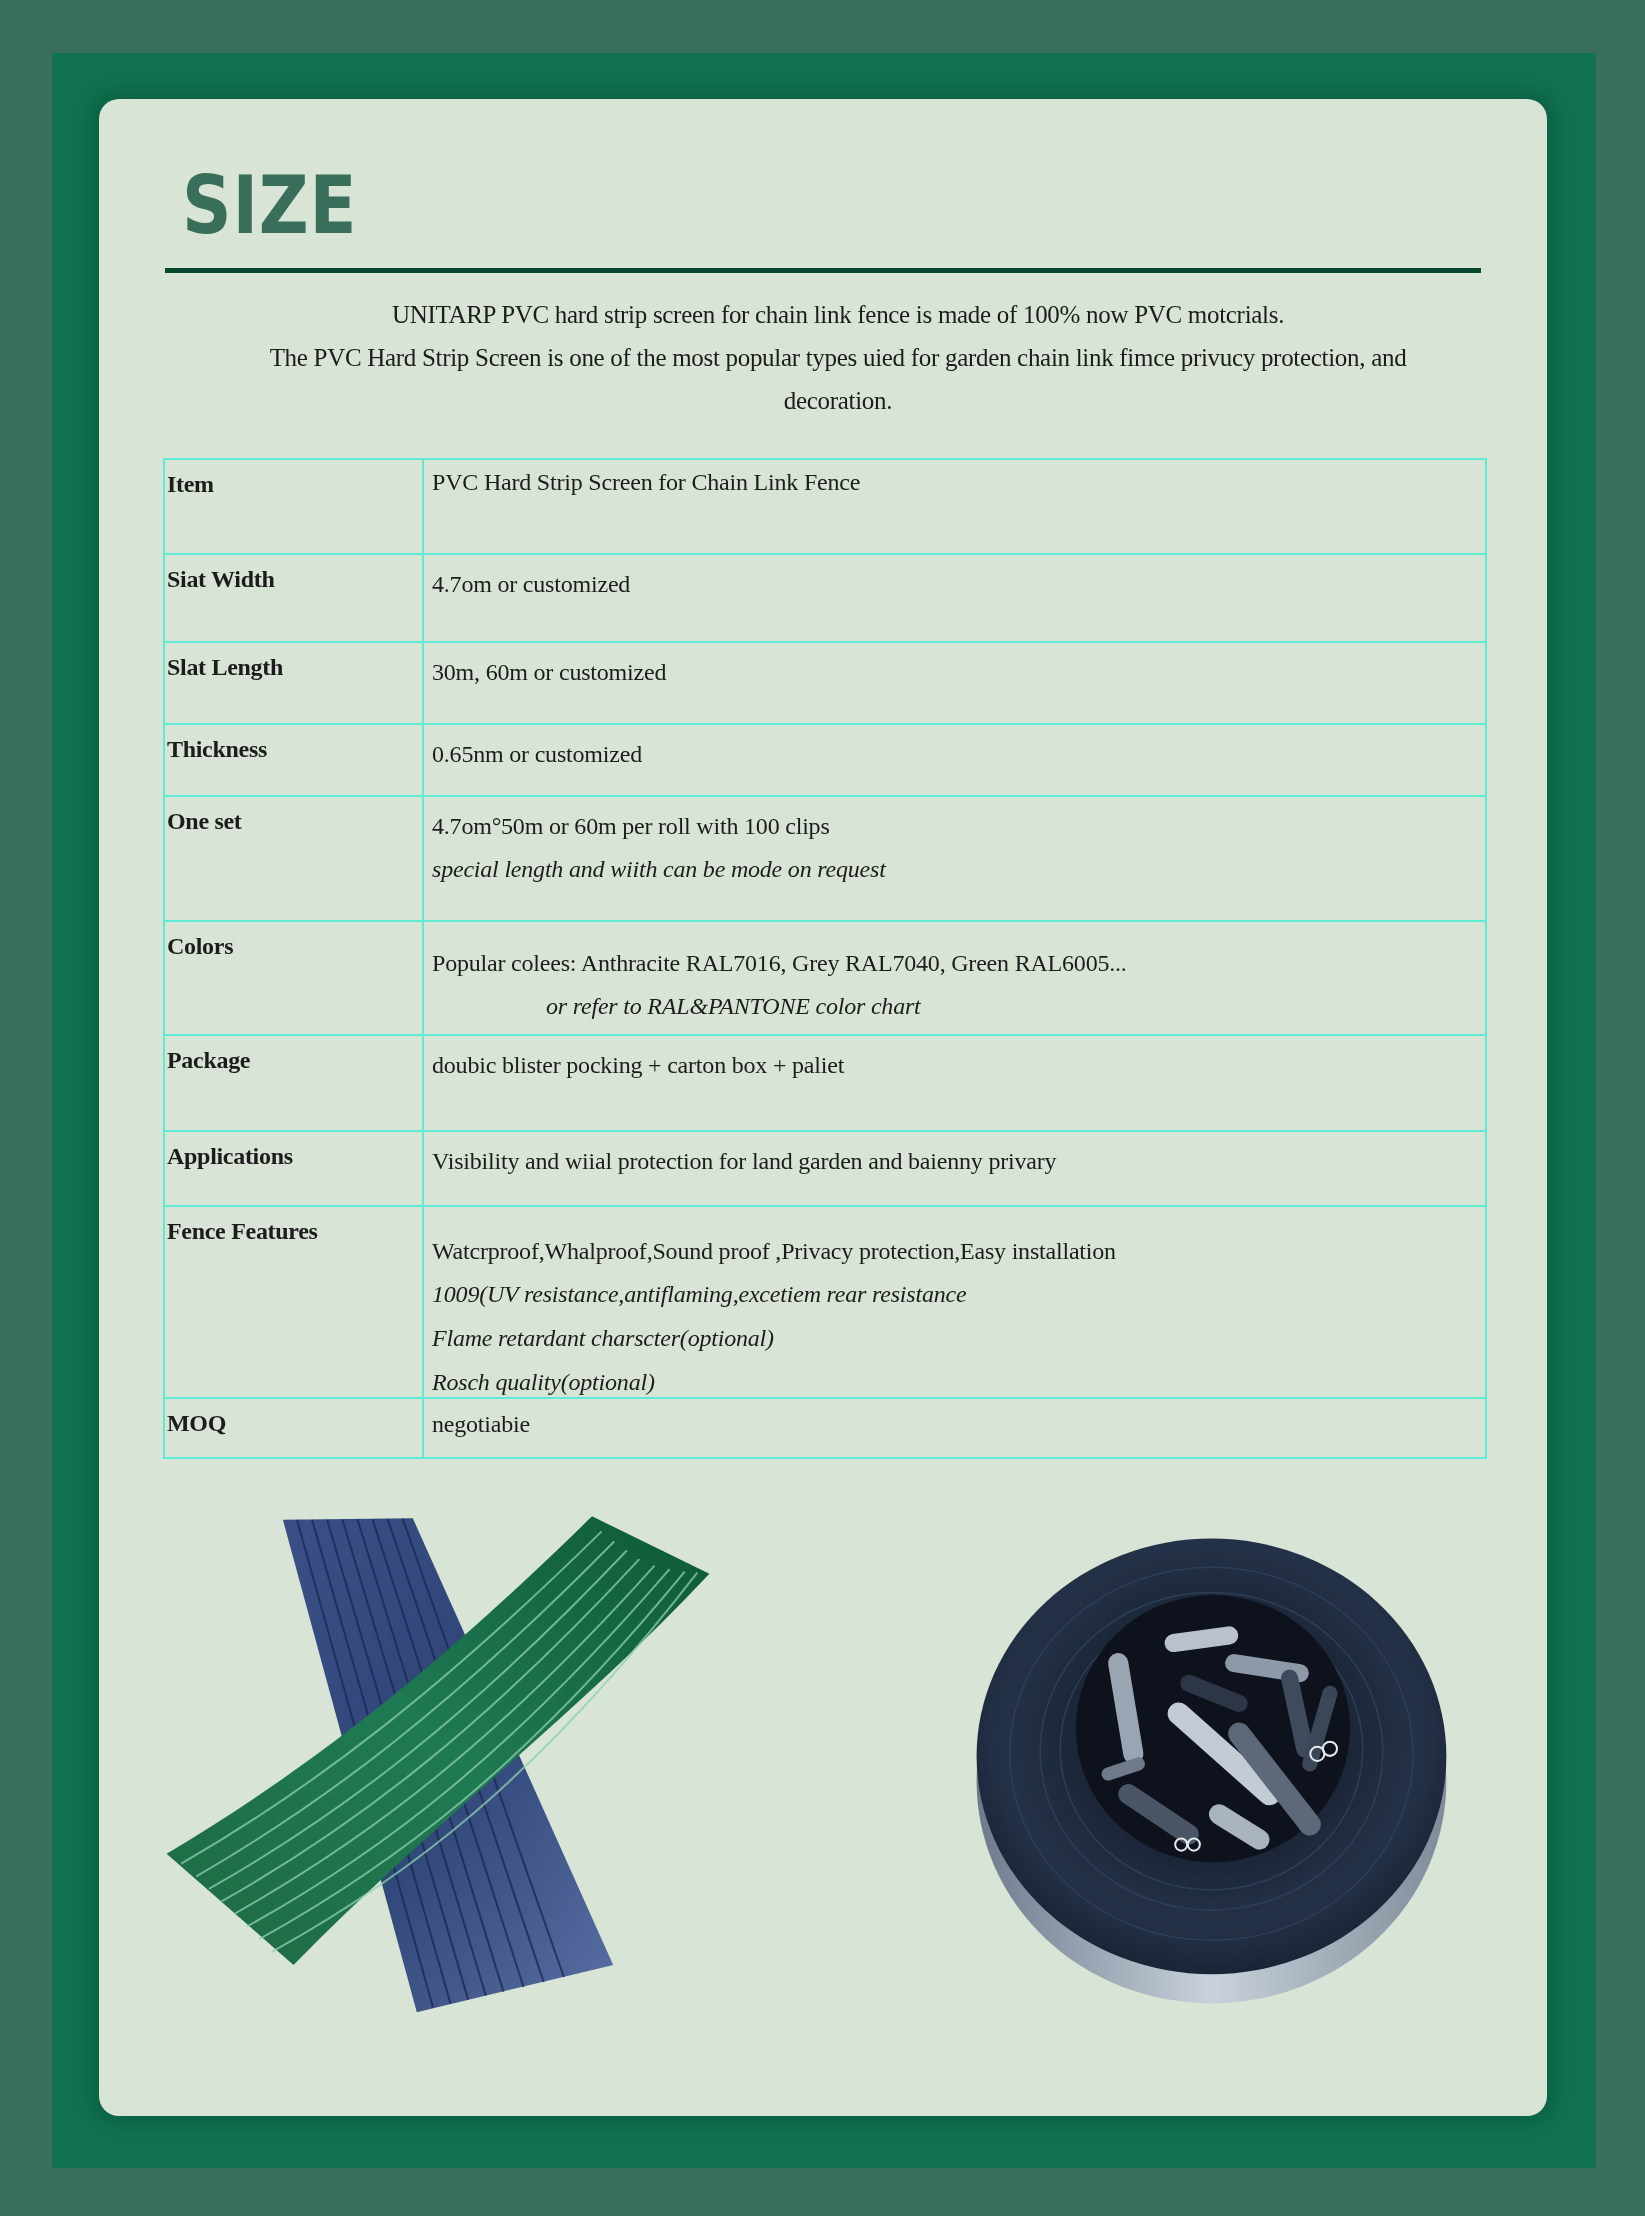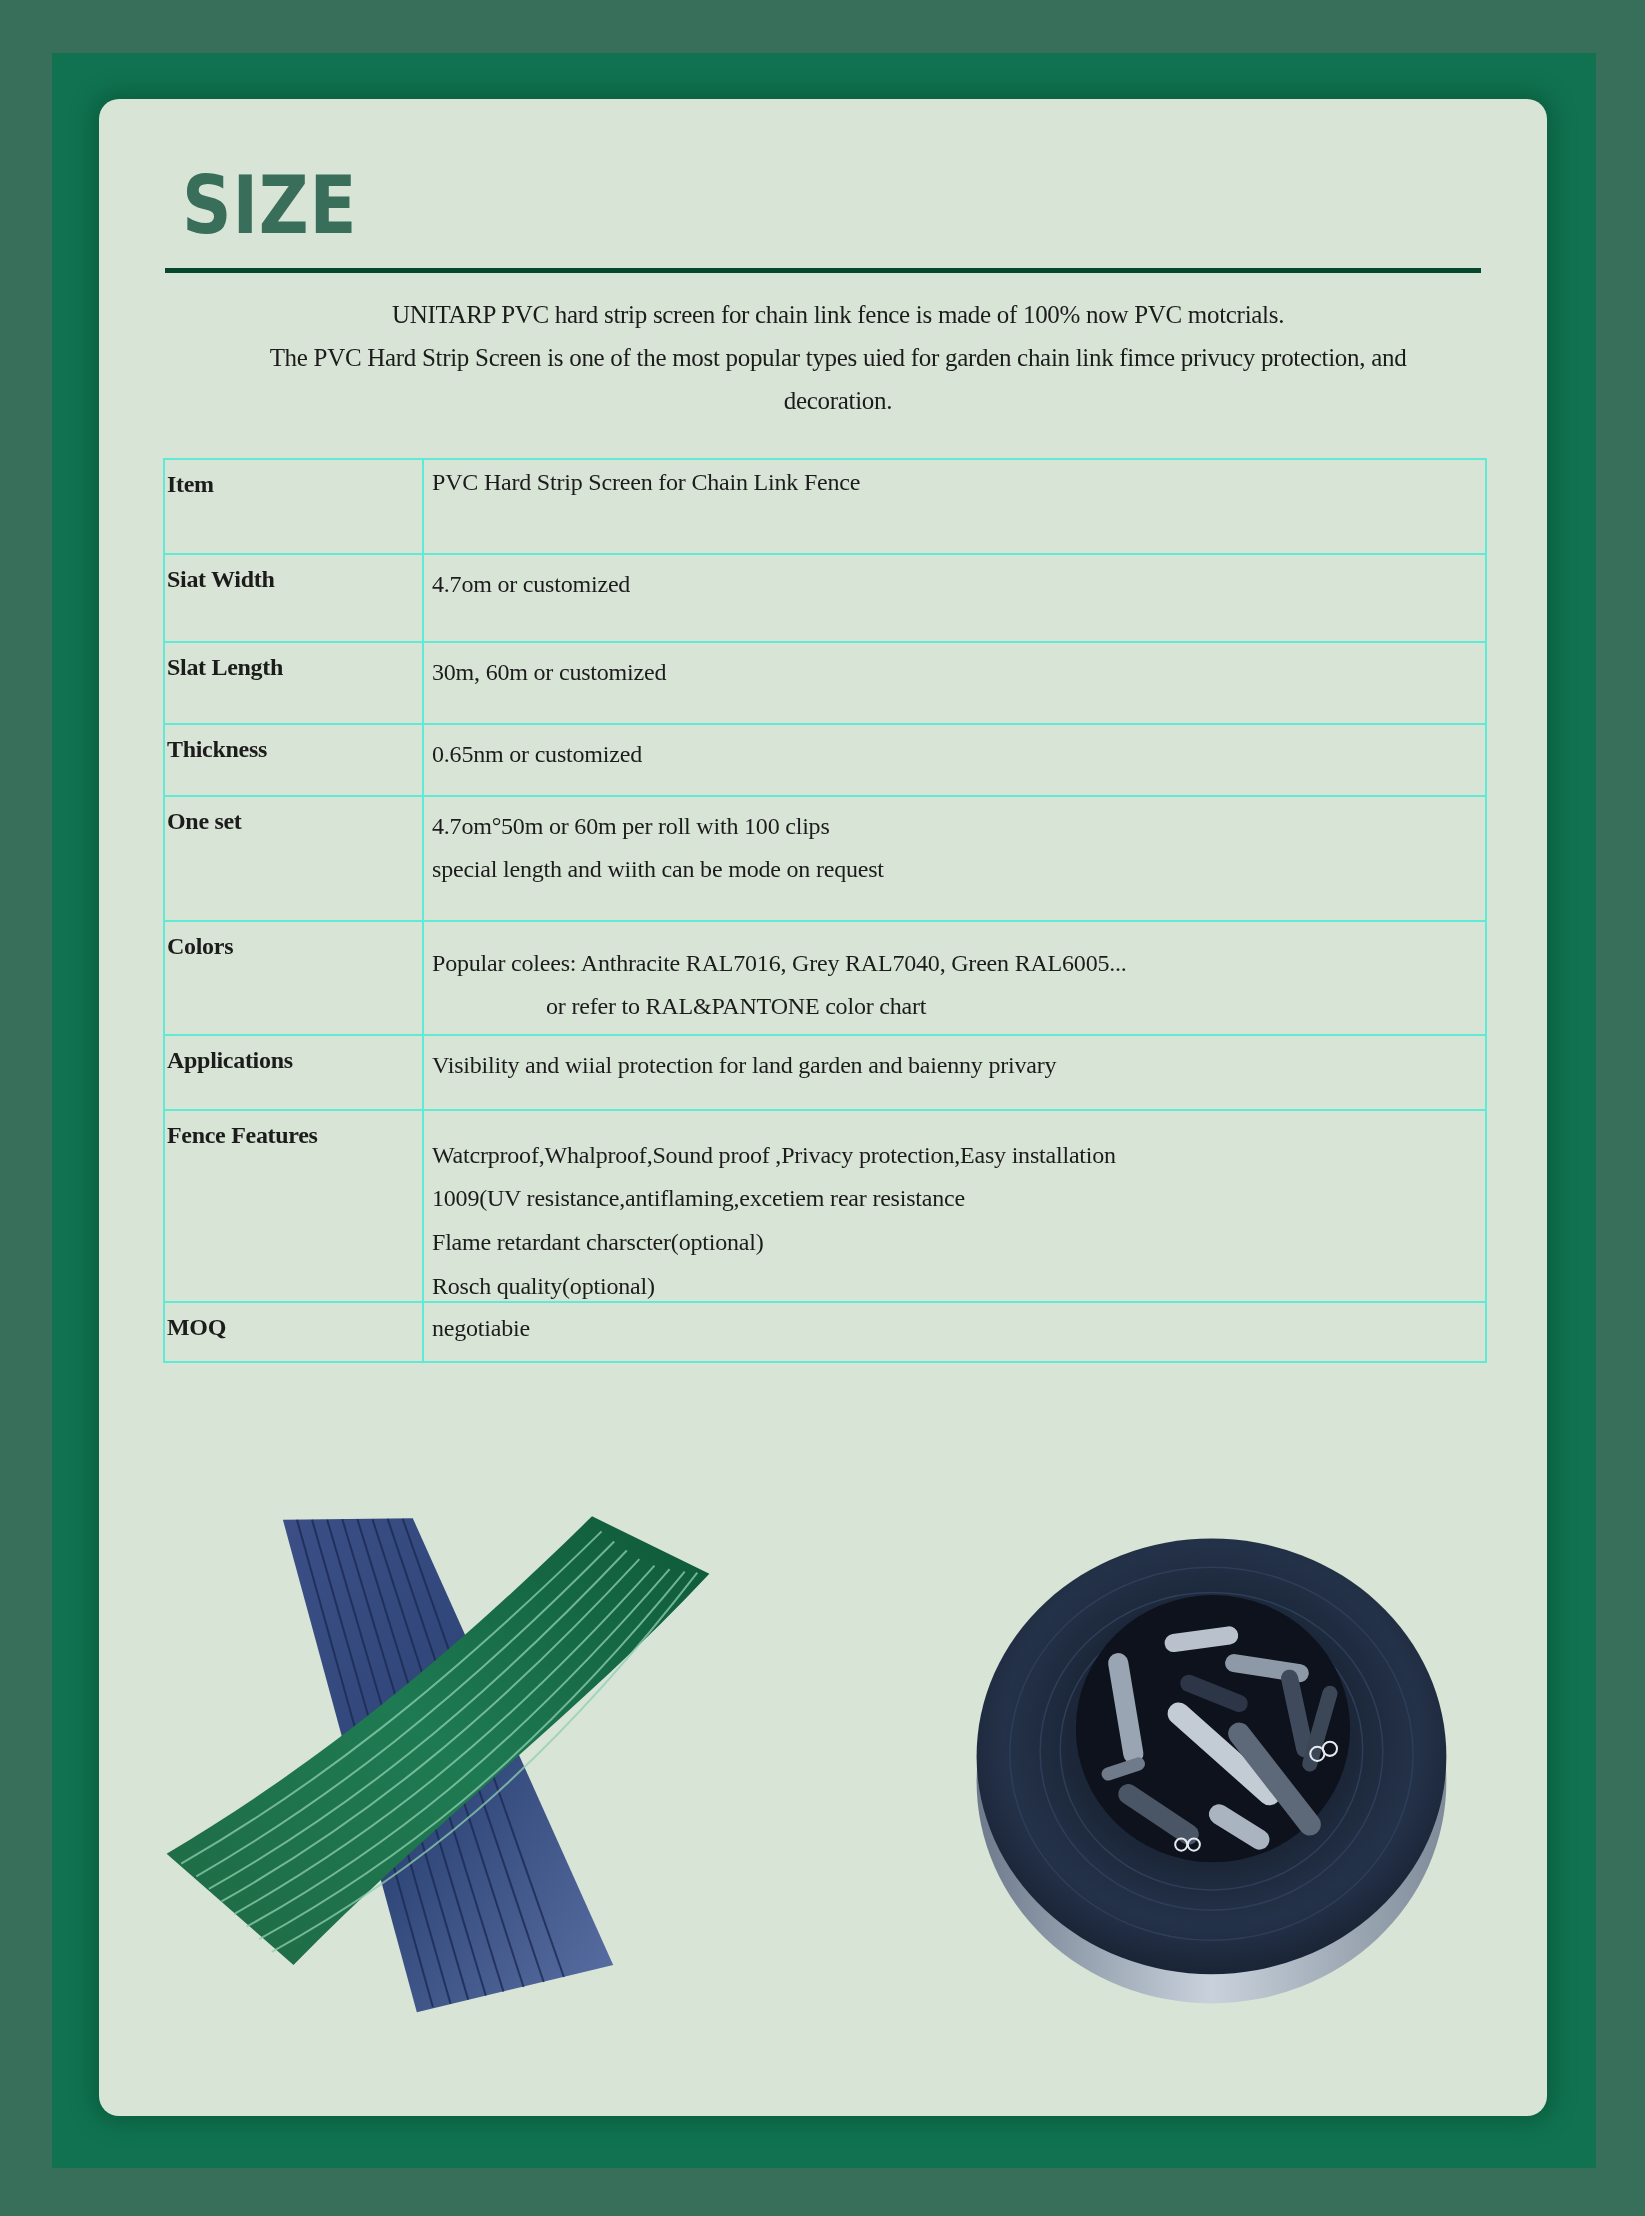--- a/index.html
+++ b/index.html
@@ -40,21 +40,21 @@
   table.spec td {
     border: 2px solid #5eead4; vertical-align: top; padding: 0;
   }
   td.label {
     width: 255px; font-weight: bold; padding: 11px 0 0 2px !important;
     letter-spacing: -0.3px;
   }
   td.value { padding: 8px 0 0 8px !important; letter-spacing: -0.2px; }
   .value .line { display: block; line-height: 44px; margin-top: -10px; }
   .value .line:first-child { margin-top: 0; line-height: 28px; }
-  .value .line + .line { margin-top: 15px; line-height: 29px; }
+  .value .line + .line { margin-top: 15px; line-height: 29px; font-style: italic; }
   .indent { padding-left: 114px; }
   .photo { position: absolute; }
 </style>
 </head>
 <body>
 
 <div class="frame"></div>
 <div class="card"></div>
 
 <h1 class="title">SIZE</h1>
@@ -97,20 +97,26 @@
     <td class="value">
       <span class="line" style="margin-top:7px">4.7om°50m or 60m per roll with 100 clips</span>
       <span class="line">special length and wiith can be mode on request</span>
     </td>
   </tr>
   <tr style="height:114px">
     <td class="label">Colors</td>
     <td class="value">
       <span class="line" style="margin-top:19px">Popular colees: Anthracite RAL7016, Grey RAL7040, Green RAL6005...</span>
       <span class="line indent">or refer to RAL&amp;PANTONE color chart</span>
+    </td>
+  </tr>
+  <tr style="height:96px">
+    <td class="label">Package</td>
+    <td class="value">
+      <span class="line" style="margin-top:7px">doubic blister pocking + carton box + paliet</span>
     </td>
   </tr>
   <tr style="height:75px">
     <td class="label">Applications</td>
     <td class="value">
       <span class="line" style="margin-top:7px">Visibility and wiial protection for land garden and baienny privary</span>
     </td>
   </tr>
   <tr style="height:180px">
     <td class="label">Fence Features</td>

